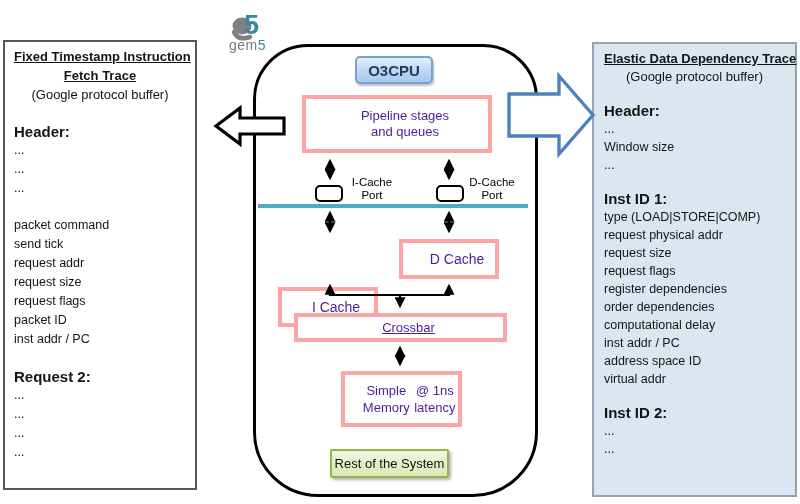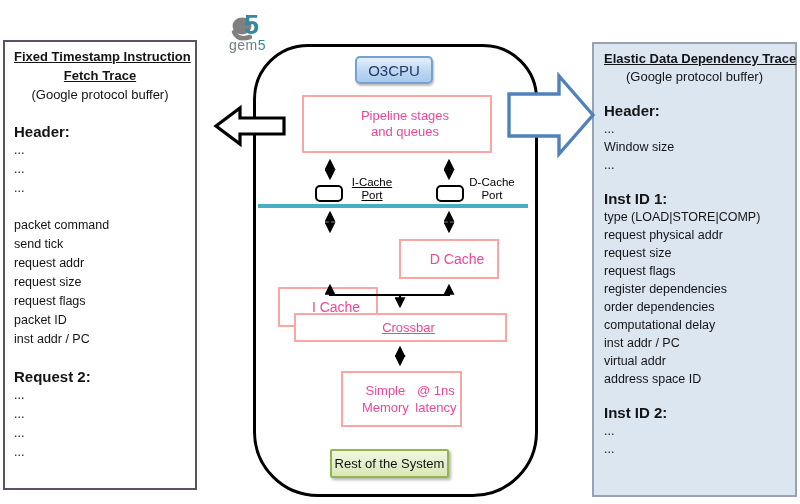--- a/index.html
+++ b/index.html
@@ -17,42 +17,42 @@
   .t{text-align:center;text-decoration:underline;font-size:13px;font-weight:bold;}
   .s{text-align:center;font-size:13px;}
   .b{font-weight:bold;font-size:15px;}
   .gap{height:18px;}
   .rgap{height:16px;}
 
   
   .cpu-shell{position:absolute;left:253px;top:44px;width:285px;height:453px;
              box-sizing:border-box;border:3px solid #000;background:#fff;
              border-radius:55px 55px 65px 65px;z-index:0;}
-  .dbox{position:absolute;box-sizing:border-box;background:#fff;border:2px solid #fca5a5;
+  .dbox{position:absolute;box-sizing:border-box;background:#fff;border:4px solid #fca5a5;
         display:flex;align-items:center;justify-content:center;text-align:center;
-        font-size:13px;color:#ec4899;z-index:2;padding-left:16px;}
+        font-size:13px;color:#4c1d95;z-index:2;padding-left:16px;}
   .pipeline{left:302px;top:95px;width:190px;height:58px;flex-direction:column;line-height:16px;}
   .icachebox{left:278px;top:239px;width:100px;height:40px;font-size:14px;margin-top:48px;}
   .dcachebox{left:399px;top:239px;width:100px;height:40px;font-size:14px;}
   .crossbar{left:294px;top:313px;width:213px;height:29px;text-decoration:underline;}
   .membox{left:341px;top:371px;width:121px;height:56px;line-height:17px;}
   .portbox{position:absolute;box-sizing:border-box;width:28px;height:17px;background:#fff;
            border:2px solid #000;border-radius:5px;z-index:2;}
   .porti{left:315px;top:185px;} .portd{left:436px;top:185px;}
   .portlabel{position:absolute;width:52px;text-align:center;font-size:11.5px;
              line-height:13px;color:#000;z-index:2;}
-  .portlabel.i{left:346px;top:176px;text-decoration:underline;} .portlabel.d{left:466px;top:176px;}
+  .portlabel.i{left:346px;top:176px;} .portlabel.d{left:466px;top:176px;}
   .membus{position:absolute;left:258px;top:204px;width:270px;height:4px;
           background:#4bacc6;z-index:1;}
 
   .o3cpu{position:absolute;left:355px;top:56px;width:78px;height:28px;box-sizing:border-box;
          border:2px solid #75a1d0;border-radius:5px;z-index:2;
          background:linear-gradient(#e2f0fc,#bdd6f2 55%,#a9c9ed);
          display:flex;align-items:center;justify-content:center;
-         font-size:15px;font-weight:normal;color:#1f3b63;
+         font-size:15px;font-weight:bold;color:#1f3b63;
          box-shadow:1px 2px 2px rgba(0,0,0,0.25);}
   .restbox{position:absolute;left:330px;top:449px;width:119px;height:29px;box-sizing:border-box;
            border:2px solid #94b450;border-radius:2px;z-index:3;
            background:linear-gradient(#f0f7e1,#d9e8b5);
            display:flex;align-items:center;justify-content:center;
            font-size:13px;color:#111;box-shadow:2px 2px 3px rgba(0,0,0,0.3);}
 
   .overlay{position:absolute;left:0;top:0;width:800px;height:504px;z-index:2;pointer-events:none;}
   .bigarrow{position:absolute;z-index:5;pointer-events:none;}
   .logo{position:absolute;left:226px;top:6px;z-index:4;}
@@ -107,22 +107,22 @@
     <div class="rgap"></div>
     <div class="ln b">Inst ID 1:</div>
     <div class="ln">type (LOAD|STORE|COMP)</div>
     <div class="ln">request physical addr</div>
     <div class="ln">request size</div>
     <div class="ln">request flags</div>
     <div class="ln">register dependencies</div>
     <div class="ln">order dependencies</div>
     <div class="ln">computational delay</div>
     <div class="ln">inst addr / PC</div>
+    <div class="ln">address space ID</div>
     <div class="ln">virtual addr</div>
-    <div class="ln">address space ID</div>
     <div class="rgap"></div>
     <div class="ln b">Inst ID 2:</div>
     <div class="ln">...</div>
     <div class="ln">...</div>
   </div>
 
   <div class="cpu-shell"></div>
 
   <div class="membus"></div>
 

